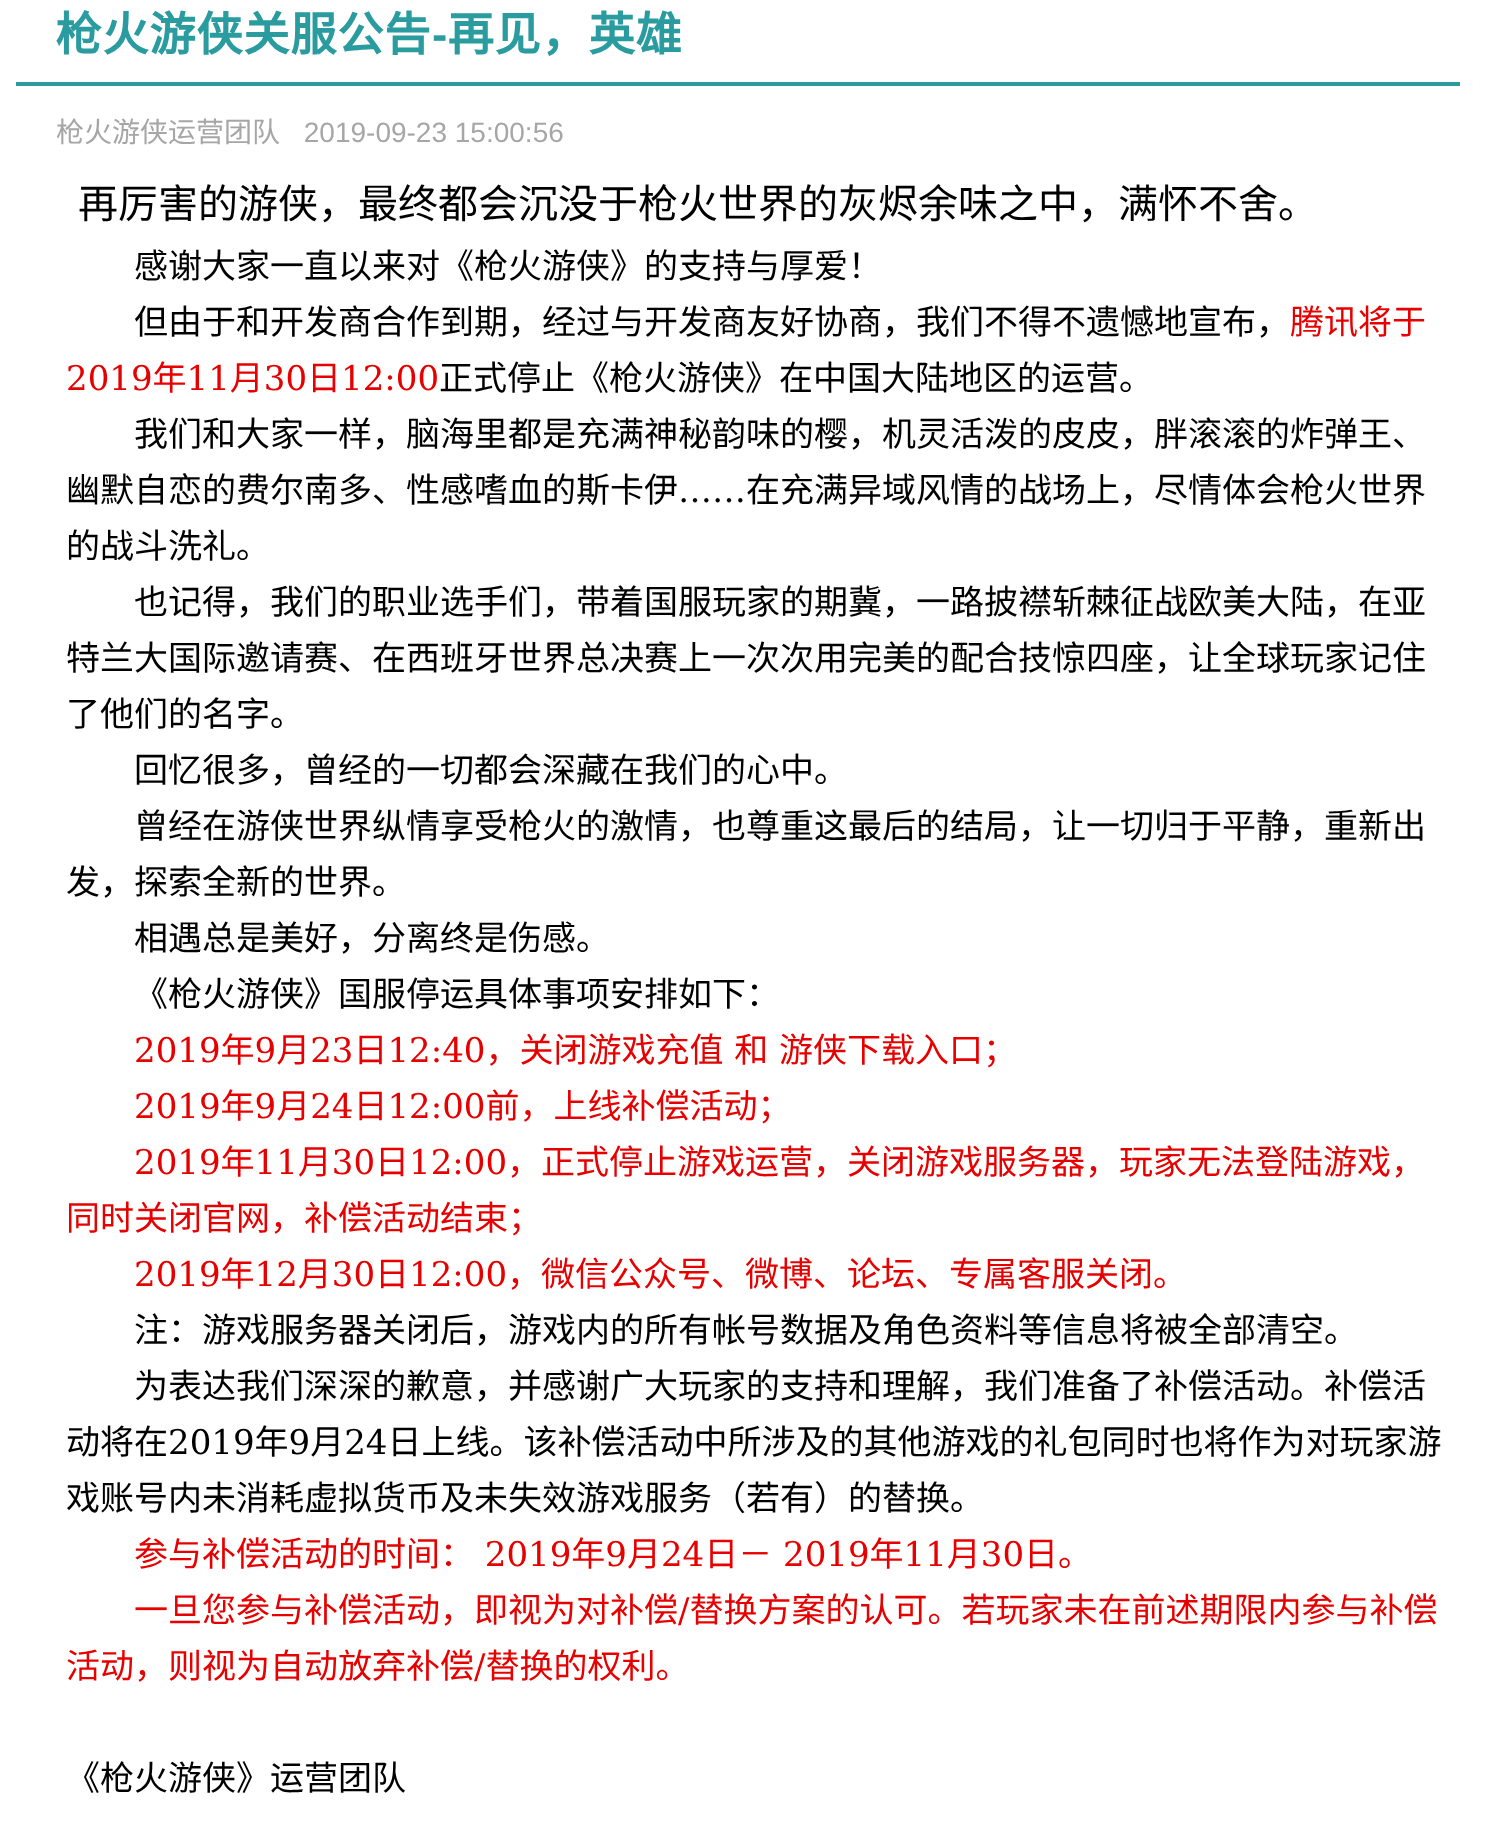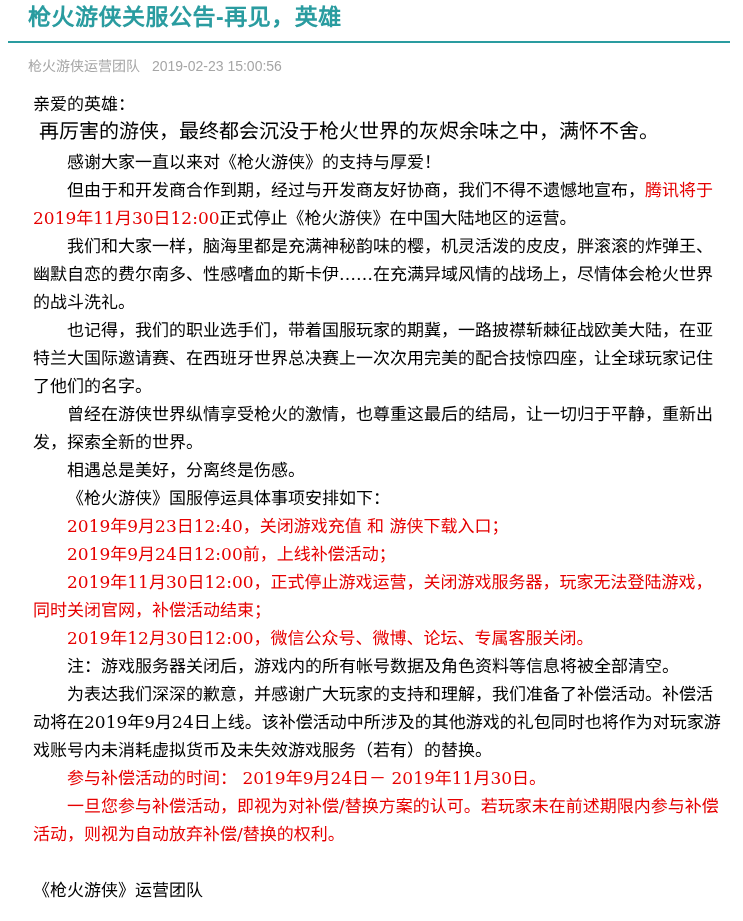--- a/index.html
+++ b/index.html
@@ -66,31 +66,31 @@
 </style>
 </head>
 <body>
 
 <div class="page">
   <div class="header">
     <h1 class="page-title">枪火游侠关服公告-再见，英雄</h1>
     <div class="title-divider"></div>
     <div class="meta">
       <span class="meta-author">枪火游侠运营团队</span>
-      <span class="meta-datetime">2019-02-23 15:00:56</span>
+      <span class="meta-datetime">2019-09-23 15:00:56</span>
     </div>
   </div>
 
   <div class="article">
-      <p class="p-intro"><span>亲爱的英雄：</span></p>
       <p class="p-lead"><span>再厉害的游侠，最终都会沉没于枪火世界的灰烬余味之中，满怀不舍。</span></p>
       <p class="p-body"><span>感谢大家一直以来对《枪火游侠》的支持与厚爱！</span></p>
       <p class="p-body"><span>但由于和开发商合作到期，经过与开发商友好协商，我们不得不遗憾地宣布，</span><span class="seg-red">腾讯将于2019年11月30日12:00</span><span>正式停止《枪火游侠》在中国大陆地区的运营。</span></p>
       <p class="p-body"><span>我们和大家一样，脑海里都是充满神秘韵味的樱，机灵活泼的皮皮，胖滚滚的炸弹王、幽默自恋的费尔南多、性感嗜血的斯卡伊……在充满异域风情的战场上，尽情体会枪火世界的战斗洗礼。</span></p>
       <p class="p-body"><span>也记得，我们的职业选手们，带着国服玩家的期冀，一路披襟斩棘征战欧美大陆，在亚特兰大国际邀请赛、在西班牙世界总决赛上一次次用完美的配合技惊四座，让全球玩家记住了他们的名字。</span></p>
+      <p class="p-body"><span>回忆很多，曾经的一切都会深藏在我们的心中。</span></p>
       <p class="p-body"><span>曾经在游侠世界纵情享受枪火的激情，也尊重这最后的结局，让一切归于平静，重新出发，探索全新的世界。</span></p>
       <p class="p-body"><span>相遇总是美好，分离终是伤感。</span></p>
       <p class="p-body"><span>《枪火游侠》国服停运具体事项安排如下：</span></p>
       <p class="p-body"><span class="seg-red">2019年9月23日12:40，关闭游戏充值 和 游侠下载入口；</span></p>
       <p class="p-body"><span class="seg-red">2019年9月24日12:00前，上线补偿活动；</span></p>
       <p class="p-body"><span class="seg-red">2019年11月30日12:00，正式停止游戏运营，关闭游戏服务器，玩家无法登陆游戏，同时关闭官网，补偿活动结束；</span></p>
       <p class="p-body"><span class="seg-red">2019年12月30日12:00，微信公众号、微博、论坛、专属客服关闭。</span></p>
       <p class="p-body"><span>注：游戏服务器关闭后，游戏内的所有帐号数据及角色资料等信息将被全部清空。</span></p>
       <p class="p-body"><span>为表达我们深深的歉意，并感谢广大玩家的支持和理解，我们准备了补偿活动。补偿活动将在2019年9月24日上线。该补偿活动中所涉及的其他游戏的礼包同时也将作为对玩家游戏账号内未消耗虚拟货币及未失效游戏服务（若有）的替换。</span></p>
       <p class="p-body"><span class="seg-red">参与补偿活动的时间： 2019年9月24日－ 2019年11月30日。</span></p>

